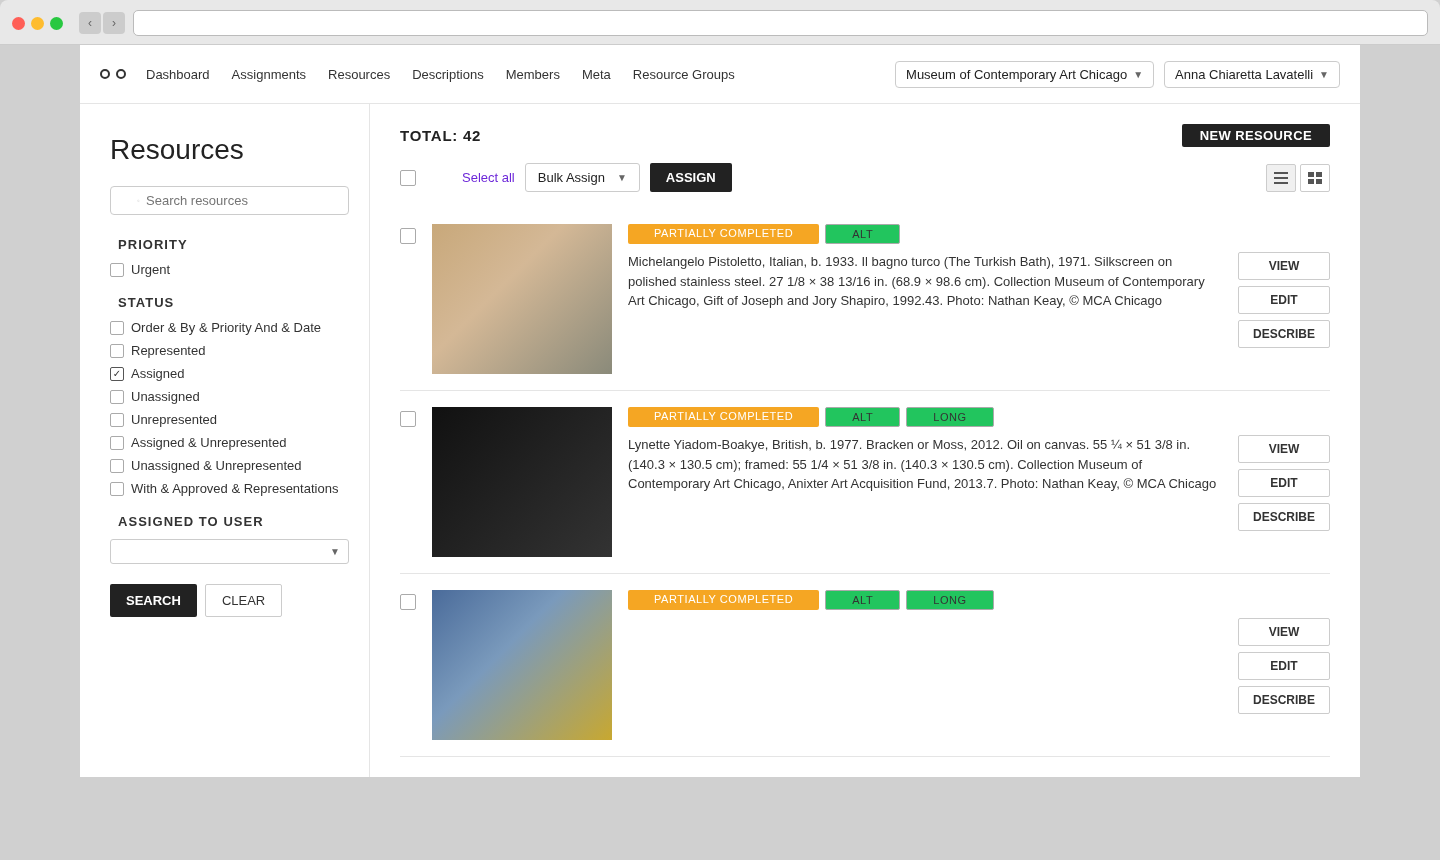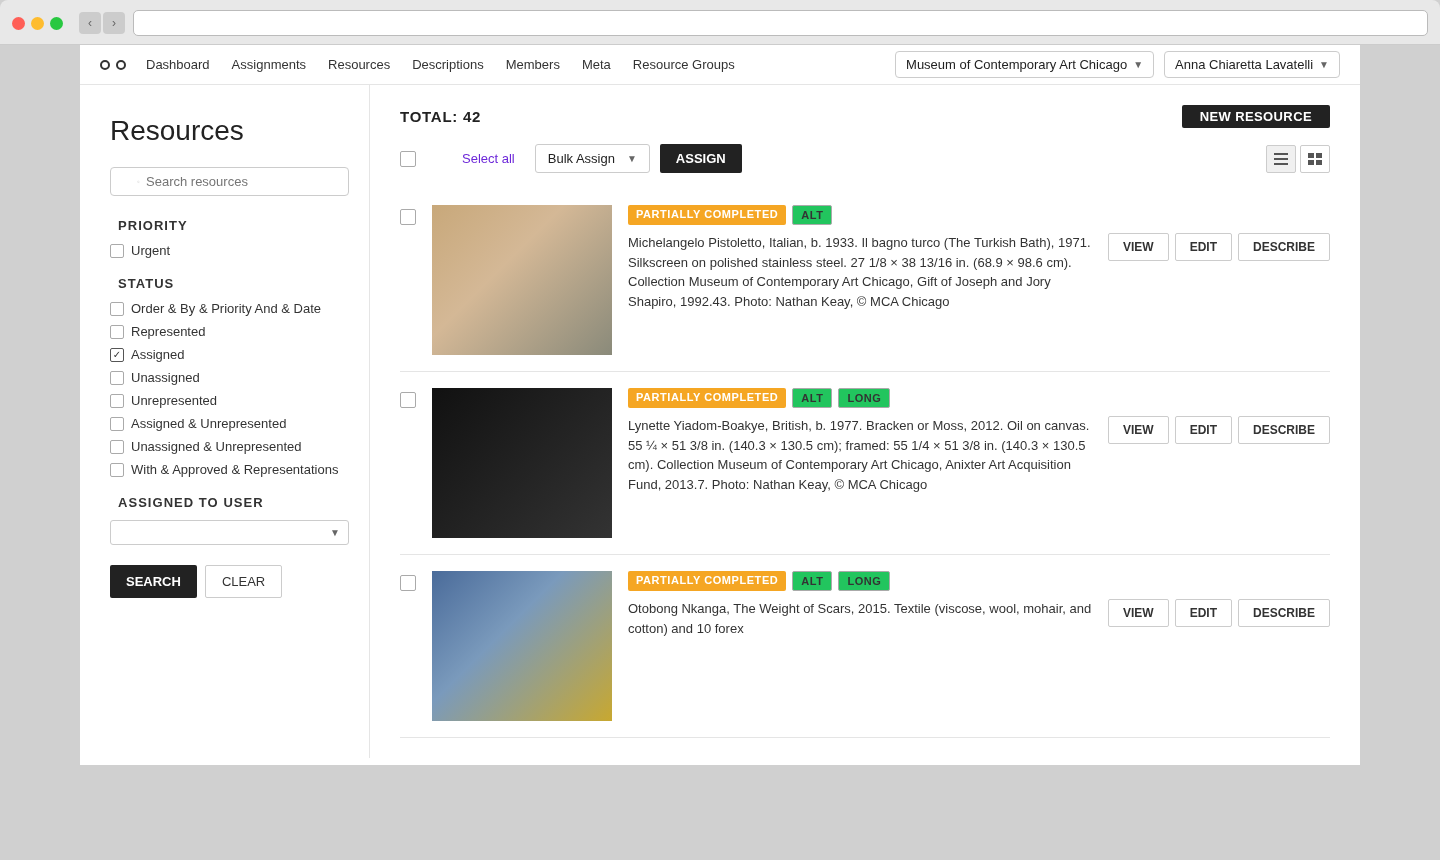--- a/index.html
+++ b/index.html
@@ -53,21 +53,21 @@
       background: white;
       margin: 0 80px;
       min-height: 720px;
     }
 
     
     .top-nav {
       display: flex;
       align-items: center;
       padding: 0 20px;
-      height: 40px;
+      height: 59px;
       border-bottom: 1px solid #e5e5e5;
       background: white;
     }
     .nav-logo {
       display: flex; gap: 6px; align-items: center; margin-right: 20px;
     }
     .logo-circle {
       width: 10px; height: 10px; border-radius: 50%; border: 2px solid #333;
     }
     .nav-links {
@@ -181,21 +181,21 @@
       display: flex; align-items: center; gap: 10px; margin-bottom: 16px;
     }
     .select-all-checkbox {
       width: 16px; height: 16px; border: 1px solid #aaa; background: white;
       border-radius: 2px; flex-shrink: 0;
     }
     .select-all-label { font-size: 13px; color: #6d28d9; margin-left: 36px; }
     .bulk-assign-dropdown {
       display: flex; align-items: center; gap: 6px;
       border: 1px solid #ccc; border-radius: 3px;
-      padding: 6px 12px; background: white; cursor: pointer; margin-left: 10px;
+      padding: 6px 12px; background: white; cursor: pointer; 
       font-size: 13px;
     }
     .btn-assign {
       background: #222; color: white; border: none; padding: 7px 16px;
       font-size: 13px; font-weight: 700; cursor: pointer; border-radius: 2px;
     }
     .view-toggles {
       margin-left: auto; display: flex; gap: 4px;
     }
     .view-toggle {
@@ -219,30 +219,30 @@
       background: #888;
     }
     .item-image-1 { background: linear-gradient(135deg, #c8a87a 0%, #d4b896 40%, #8a8a7a 100%); }
     .item-image-2 { background: linear-gradient(135deg, #111 0%, #222 50%, #333 100%); }
     .item-image-3 { background: linear-gradient(135deg, #4a6b9a 0%, #7a9abc 40%, #c8a830 100%); }
     .item-content { flex: 1; }
     .item-tags {
       display: flex; gap: 6px; margin-bottom: 8px; flex-wrap: wrap;
     }
     .tag {
-      font-size: 11px; font-weight: 700; padding: 3px 8px; border-radius: 2px;
+      font-size: 11px; font-weight: 400; padding: 3px 26px; border-radius: 2px;
       letter-spacing: 0.05em; text-transform: uppercase;
     }
     .tag-orange { background: #f5a623; color: white; }
     .tag-outline { background: #22c55e; color: #333; border: 1px solid #aaa; }
     .item-description {
       font-size: 13px; line-height: 1.5; color: #333;
     }
     .item-actions {
-      display: flex; gap: 6px; flex-shrink: 0;
+      display: flex; flex-direction: column; gap: 6px; flex-shrink: 0;
       justify-content: flex-start; margin-top: 28px;
     }
     .btn-action {
       background: white; color: #333; border: 1px solid #ccc;
       padding: 6px 14px; font-size: 12px; font-weight: 600; cursor: pointer;
       border-radius: 2px; white-space: nowrap;
     }
   </style>
 </head>
 <body>
@@ -443,21 +443,20 @@
     <div class="item-checkbox"></div>
     <div class="item-image-3 item-image"></div>
     <div class="item-content">
       <div class="item-tags">
     <span class="tag tag-orange">PARTIALLY COMPLETED</span>
 
     <span class="tag tag-outline">ALT</span>
 
     <span class="tag tag-outline">LONG</span>
   </div>
-      <div class="item-description">Otobong Nkanga, The Weight of Scars, 2015. Textile (viscose, wool, mohair, and cotton) and 10 forex</div>
     </div>
     <div class="item-actions">
     <button class="btn-action">VIEW</button>
 
     <button class="btn-action">EDIT</button>
 
     <button class="btn-action">DESCRIBE</button>
   </div>
   </div>
         </div>

